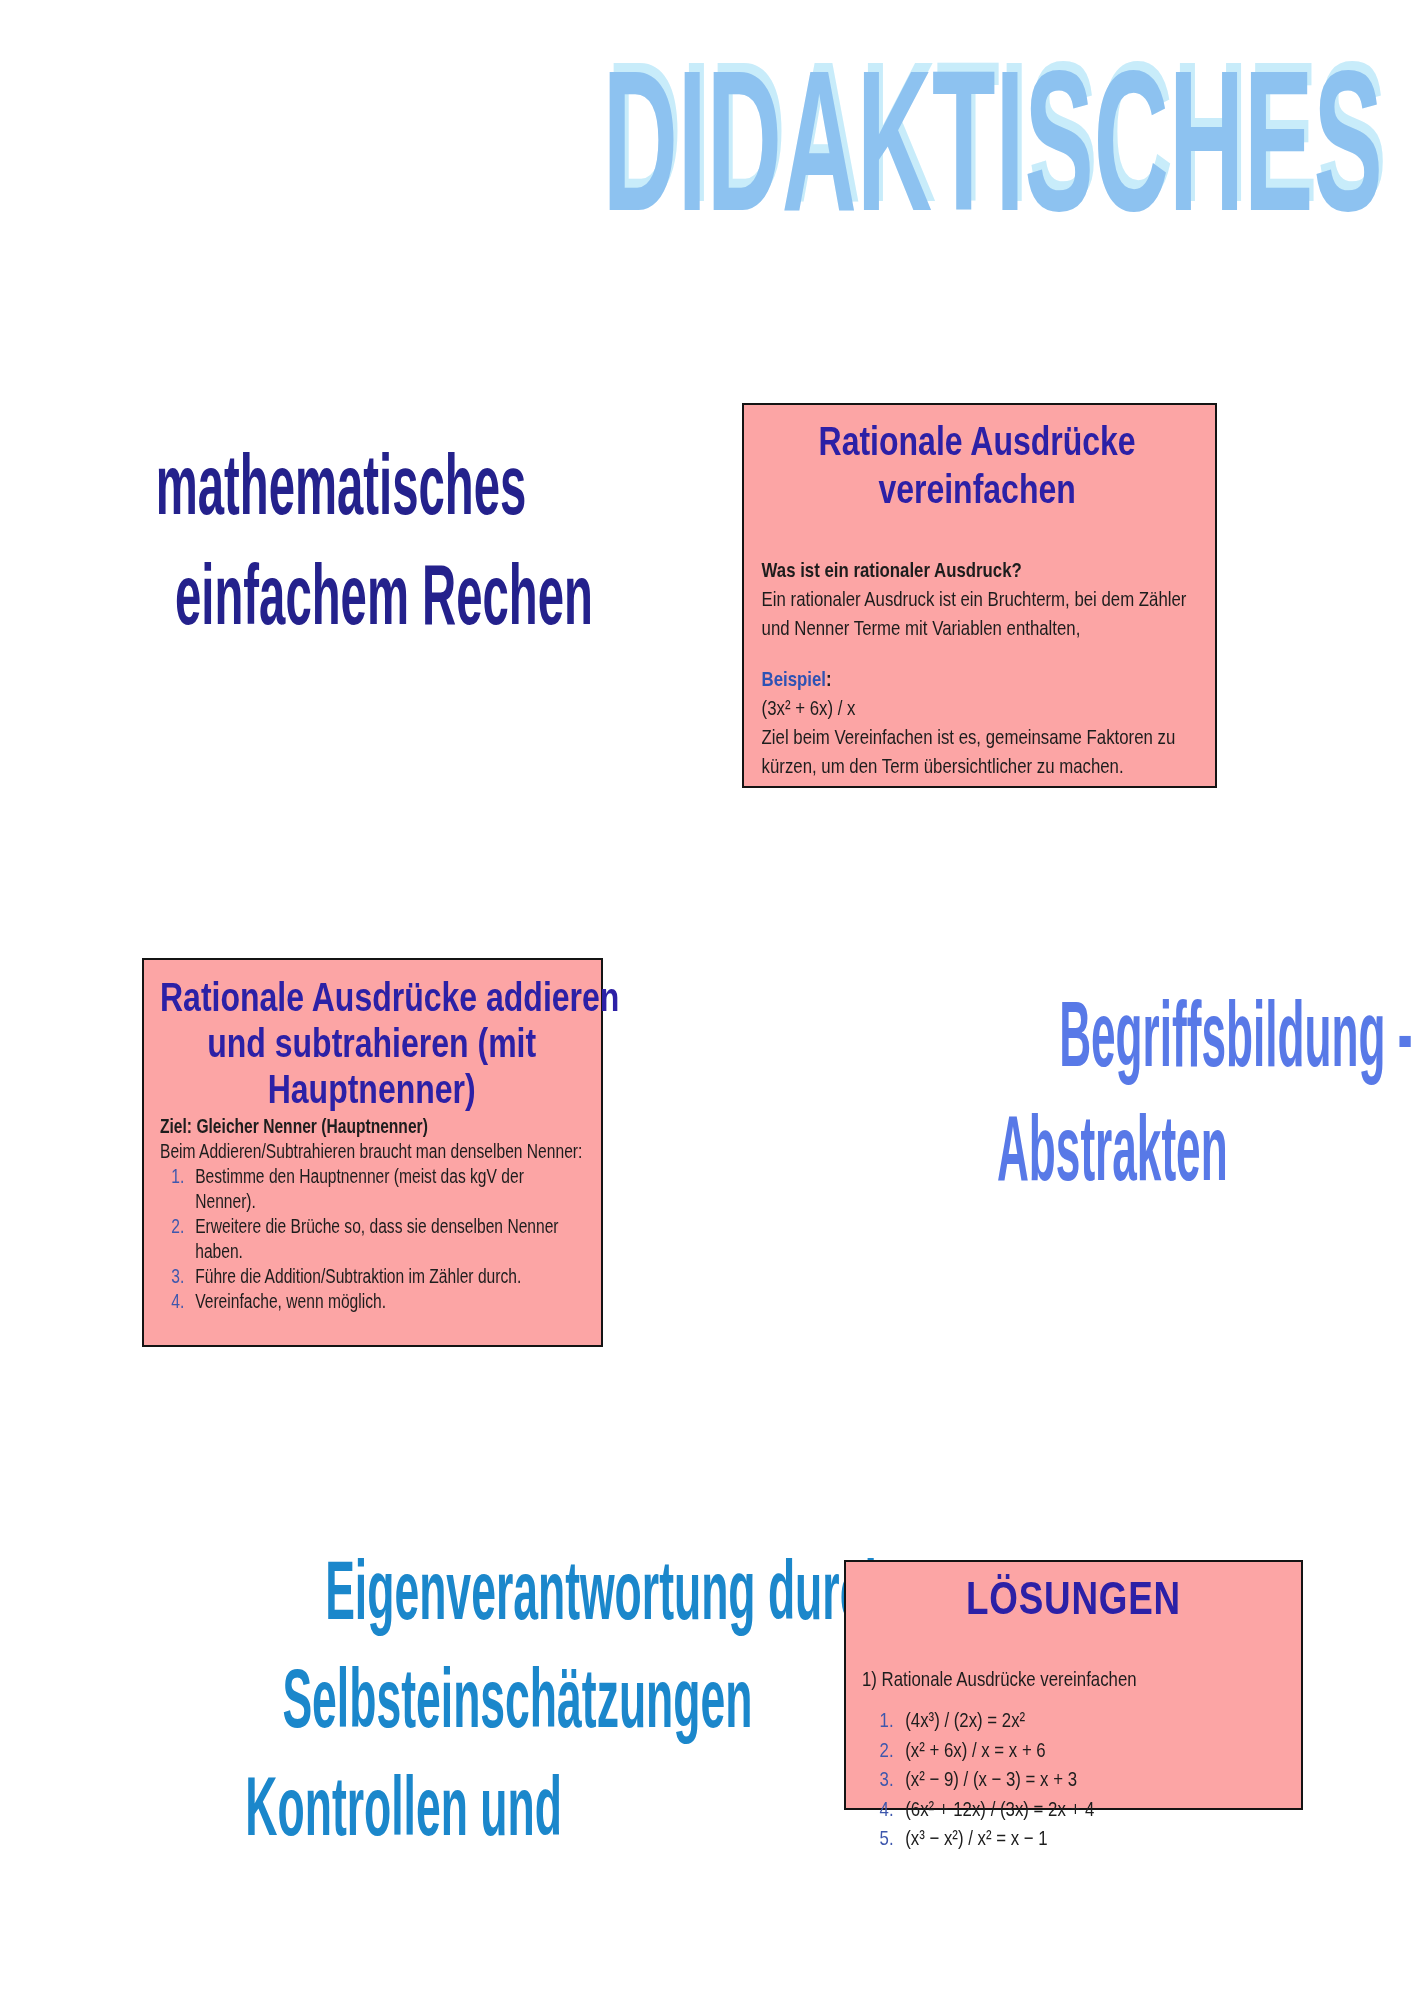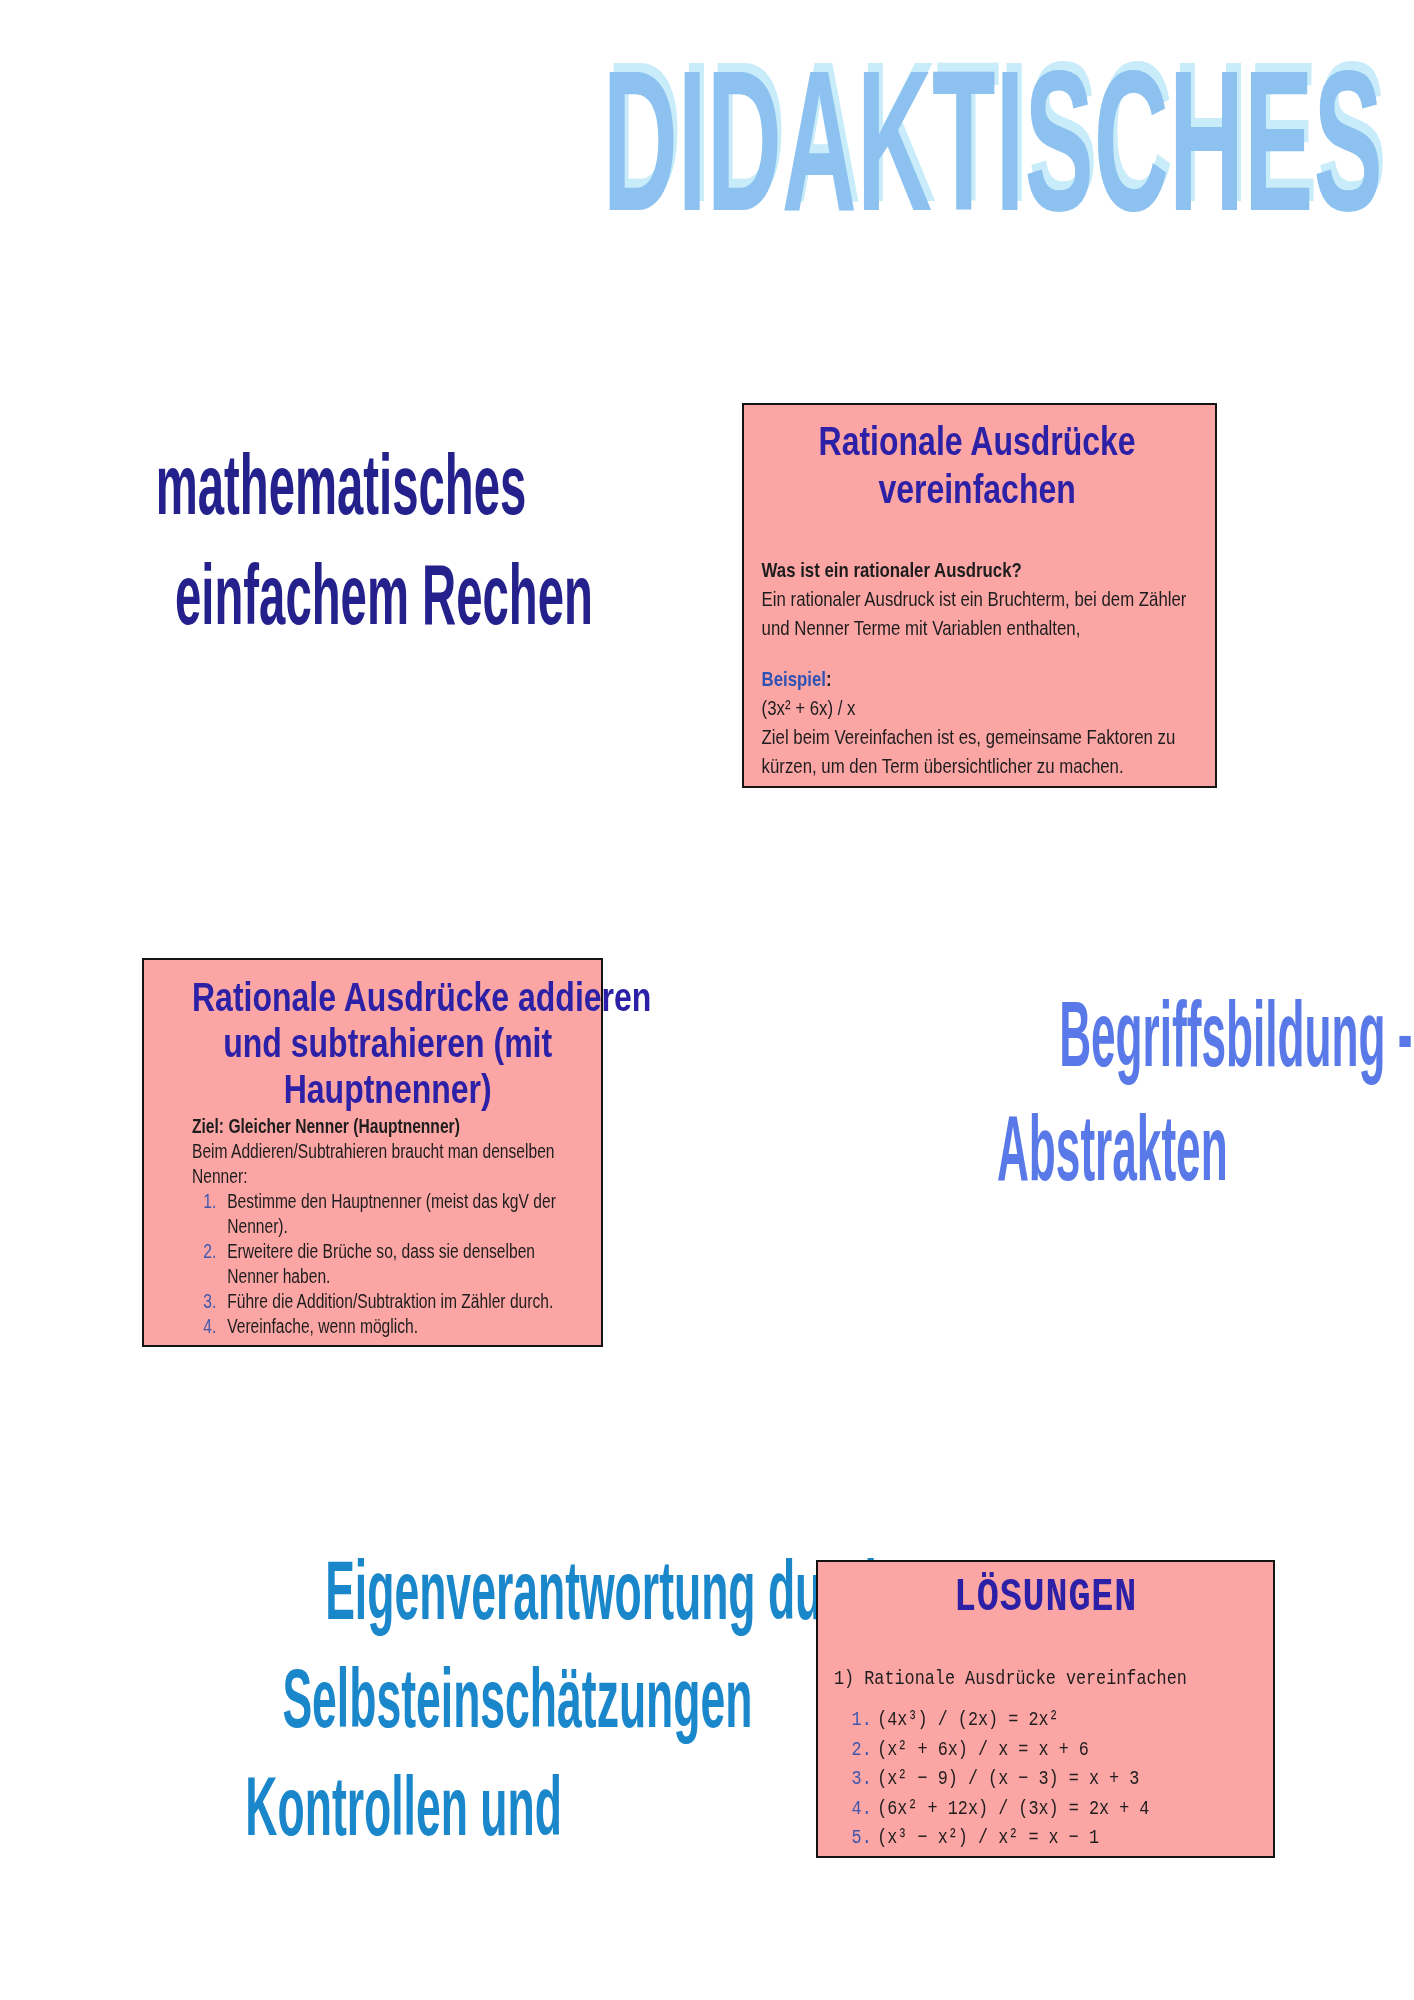--- a/index.html
+++ b/index.html
@@ -28,22 +28,22 @@
 
   .statement-concept{left:808px;top:973px;width:600px;font-size:92px;line-height:114px;color:var(--cornflower);}
   .statement-concept .line>span{transform:scaleX(0.48);}
 
   .statement-self{left:70px;top:1532px;width:660px;font-size:84px;line-height:108px;color:var(--cyan-blue);}
   .statement-self .line>span{transform:scaleX(0.53);}
 
   
   .card{position:absolute;background:#fca5a5;border:2px solid var(--card-border);box-sizing:border-box;}
   .card-simplify{left:742px;top:403px;width:475px;height:385px;}
-  .card-add{left:142px;top:958px;width:461px;height:389px;padding-left:32px;}
-  .card-solutions{left:816px;top:1560px;width:459px;height:298px;font-family:Liberation Mono, monospace;}
+  .card-add{left:142px;top:958px;width:461px;height:389px;}
+  .card-solutions{left:844px;top:1560px;width:459px;height:250px;}
 
   .card-inner{transform:scaleX(0.8);transform-origin:0 0;width:125%;box-sizing:border-box;}
   .card-simplify .card-inner{padding:12px 28px 0 22px;}
   .card-add .card-inner{padding:10px 22px 0 20px;}
   .card-solutions .card-inner{padding:10px 20px 0 20px;}
 
   .card-title{margin:0;text-align:center;font-weight:700;color:var(--indigo);}
   .card-simplify .card-title{margin-top:0;font-size:40px;line-height:48px;}
   .card-add .card-title{margin-top:4px;font-size:40px;line-height:46px;}
   .card-solutions .card-title{font-size:46px;line-height:52px;letter-spacing:1px;}

